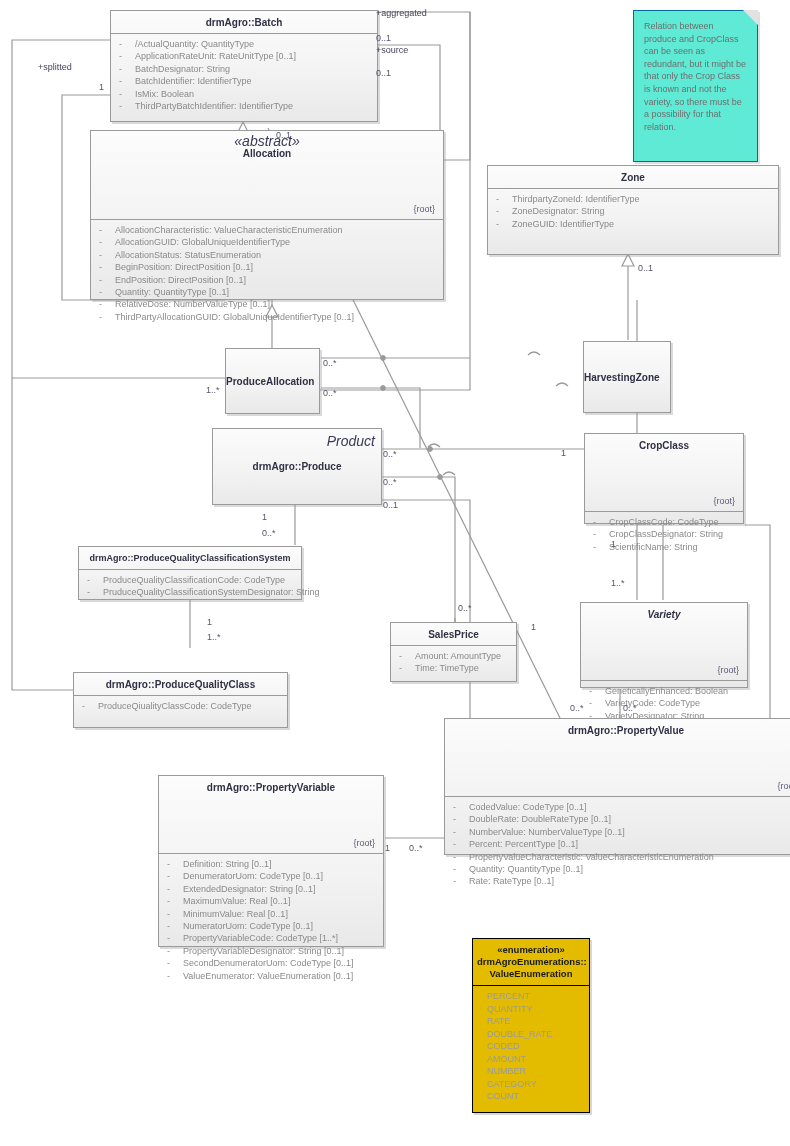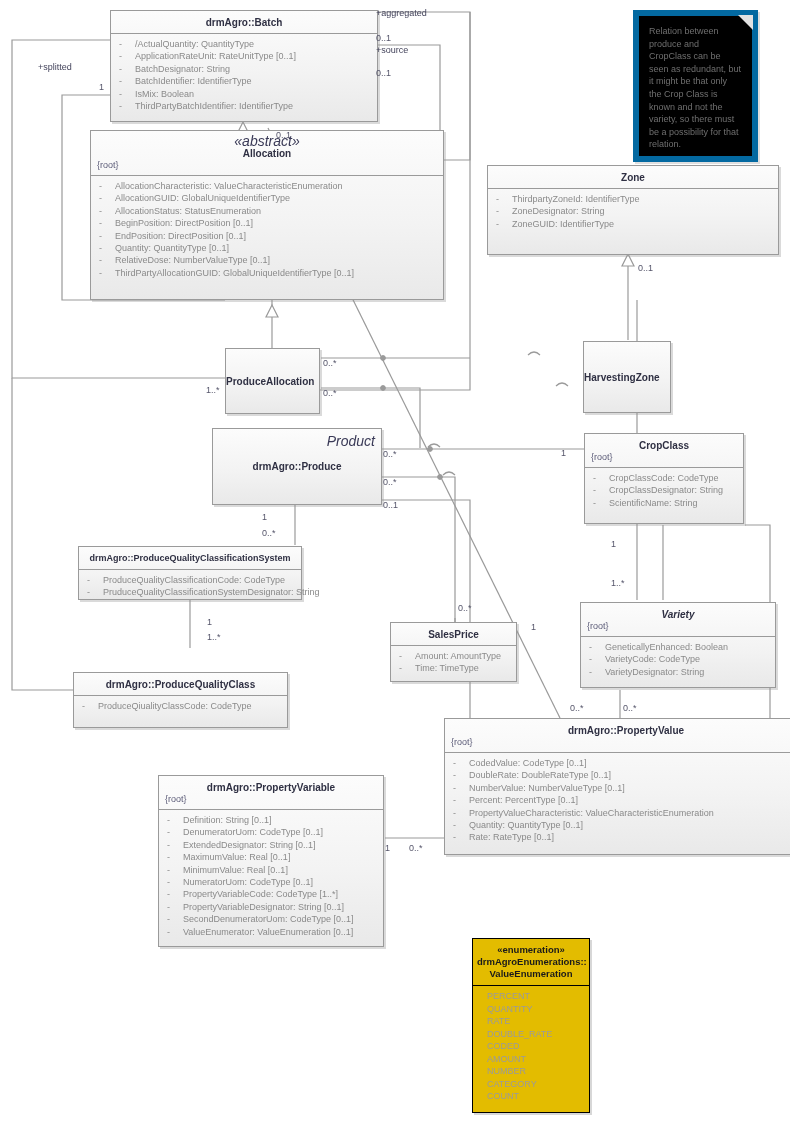--- a/index.html
+++ b/index.html
@@ -45,23 +45,24 @@
     font-size: 10px;
     font-weight: bold;
     color: #2f3043;
     line-height: 13px;
     white-space: nowrap;
   }
   .uml .title.ital { font-style: italic; }
   .uml .roottag {
     font-size: 9px;
     color: #5c5c78;
-    text-align: left;
+    text-align: right;
     line-height: 11px;
     padding-right: 2px;
+    margin-top: 44px;
   }
   .uml .corner-lbl {
     position: absolute;
     right: 6px;
     top: 4px;
     font-size: 14px;
     font-style: italic;
     color: #3a3a57;
   }
   .uml .sep {
@@ -112,22 +113,22 @@
   .enum .item {
     font-size: 9px;
     color: #9a9a9a;
     line-height: 12.5px;
   }
 
   
   .note {
     position: absolute;
     box-sizing: border-box;
-    background: #000000;
-    border: 6px solid #0369a1;
+    background: #5eead4;
+    border: 1px solid #0369a1;
     box-shadow: 2px 2px 0 rgba(150,150,150,0.3);
   }
   .note .fold {
     position: absolute;
     right: -1px; top: -1px;
     width: 0; height: 0;
     border-left: 15px solid transparent;
     border-top: 15px solid #e2e2e2;
   }
   .note .txt {
@@ -287,21 +288,21 @@
       <div class="roottag">{root}</div>
     </div>
     <div class="sep"></div>
     <div class="attrs">
       <div class="attr"><span class="vis">-</span><span>CropClassCode: CodeType</span></div>
       <div class="attr"><span class="vis">-</span><span>CropClassDesignator: String</span></div>
       <div class="attr"><span class="vis">-</span><span>ScientificName: String</span></div>
     </div>
   </div>
 
-  <div class="uml" style="left:580px; top:602px; width:196px; height:86px;">
+  <div class="uml" style="left:580px; top:602px; width:168px; height:86px;">
     <div class="head">
       <div class="title ital">Variety</div>
       <div class="roottag">{root}</div>
     </div>
     <div class="sep"></div>
     <div class="attrs">
       <div class="attr"><span class="vis">-</span><span>GeneticallyEnhanced: Boolean</span></div>
       <div class="attr"><span class="vis">-</span><span>VarietyCode: CodeType</span></div>
       <div class="attr"><span class="vis">-</span><span>VarietyDesignator: String</span></div>
     </div>

